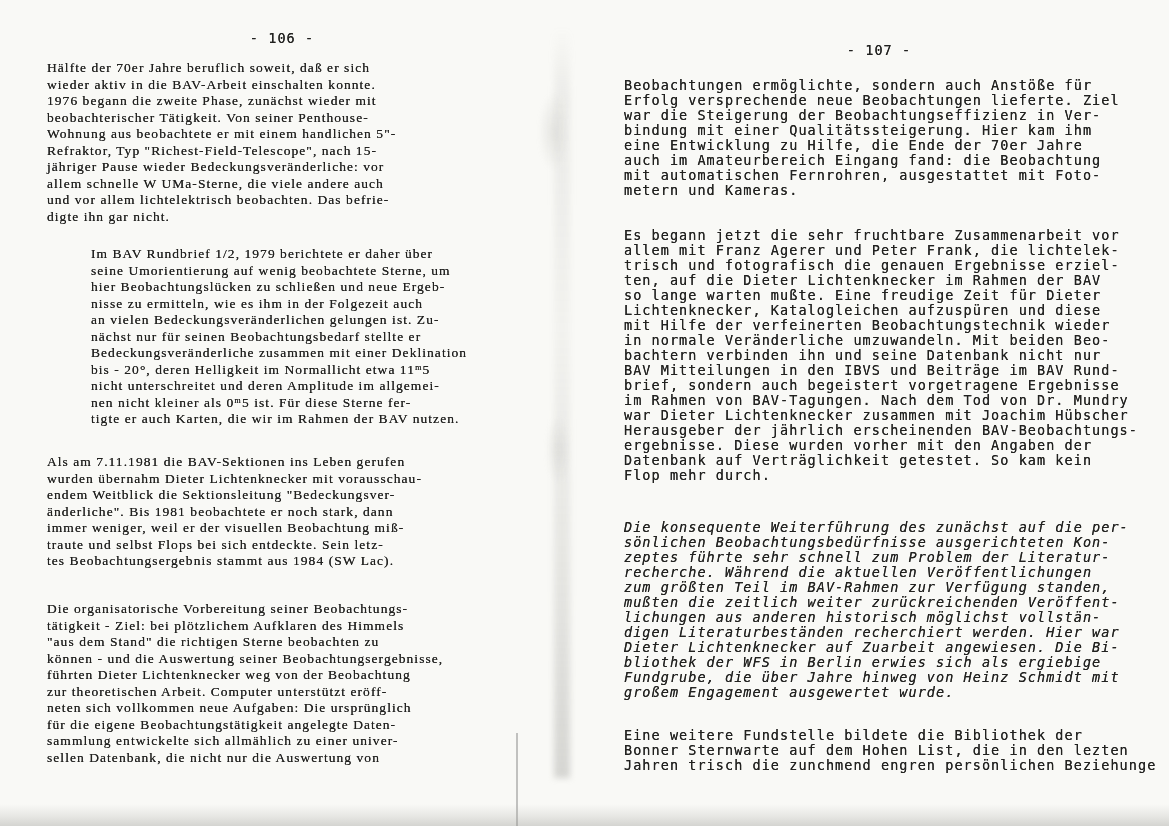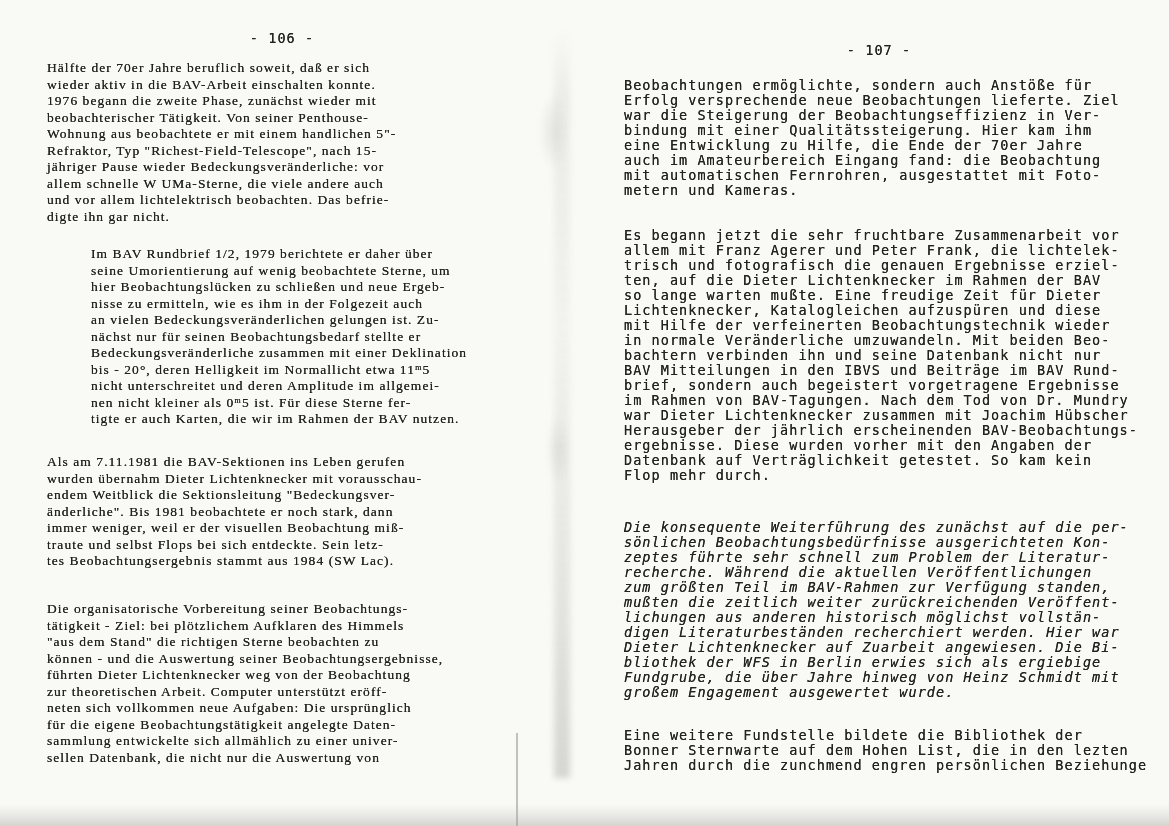--- a/index.html
+++ b/index.html
@@ -158,21 +158,21 @@
 zum größten Teil im BAV-Rahmen zur Verfügung standen,
 mußten die zeitlich weiter zurückreichenden Veröffent-
 lichungen aus anderen historisch möglichst vollstän-
 digen Literaturbeständen recherchiert werden. Hier war
 Dieter Lichtenknecker auf Zuarbeit angewiesen. Die Bi-
 bliothek der WFS in Berlin erwies sich als ergiebige
 Fundgrube, die über Jahre hinweg von Heinz Schmidt mit
 großem Engagement ausgewertet wurde.</div>
     <div class="para p3">Eine weitere Fundstelle bildete die Bibliothek der
 Bonner Sternwarte auf dem Hohen List, die in den lezten
-Jahren durch die zunchmend engren persönlichen Beziehunge</div>
+Jahren trisch die zunchmend engren persönlichen Beziehunge</div>
   </div>
 
   <div class="artifact gutter-shadow"></div>
   <div class="artifact page-edge-shadow"></div>
   <div class="artifact smudge-a"></div>
   <div class="artifact smudge-b"></div>
   <div class="artifact bottom-scan-edge"></div>
 
 </div>
 

